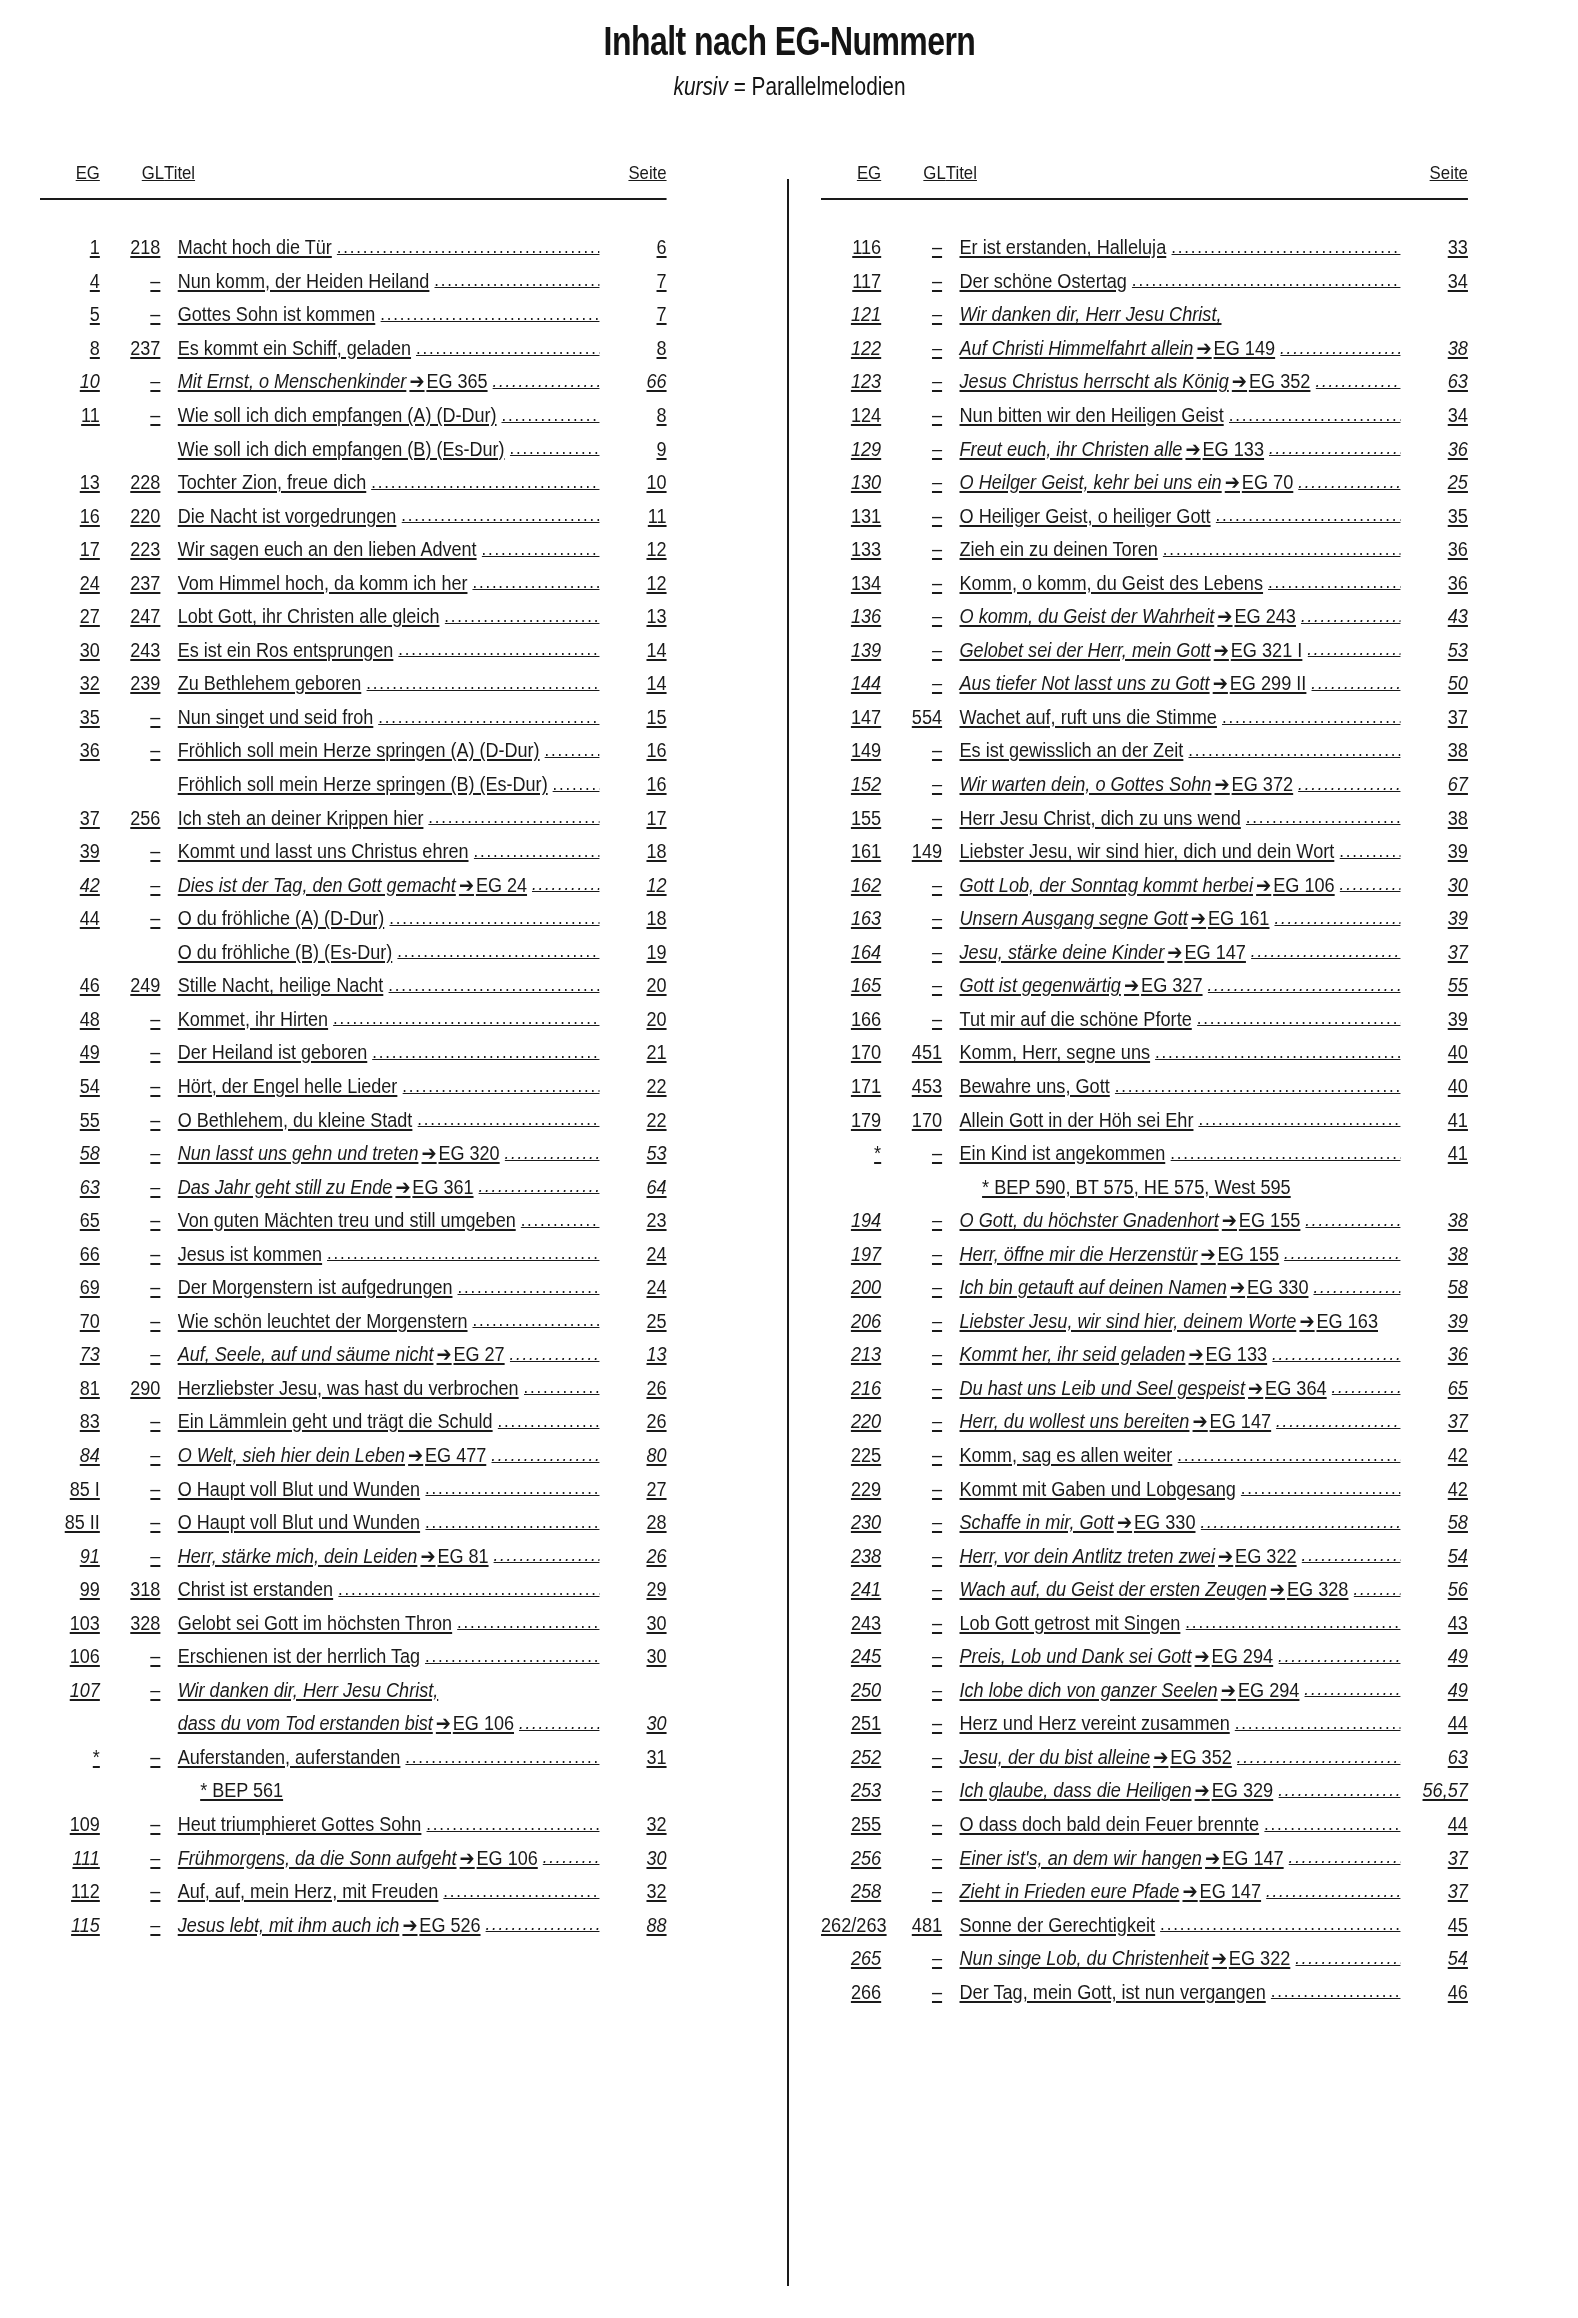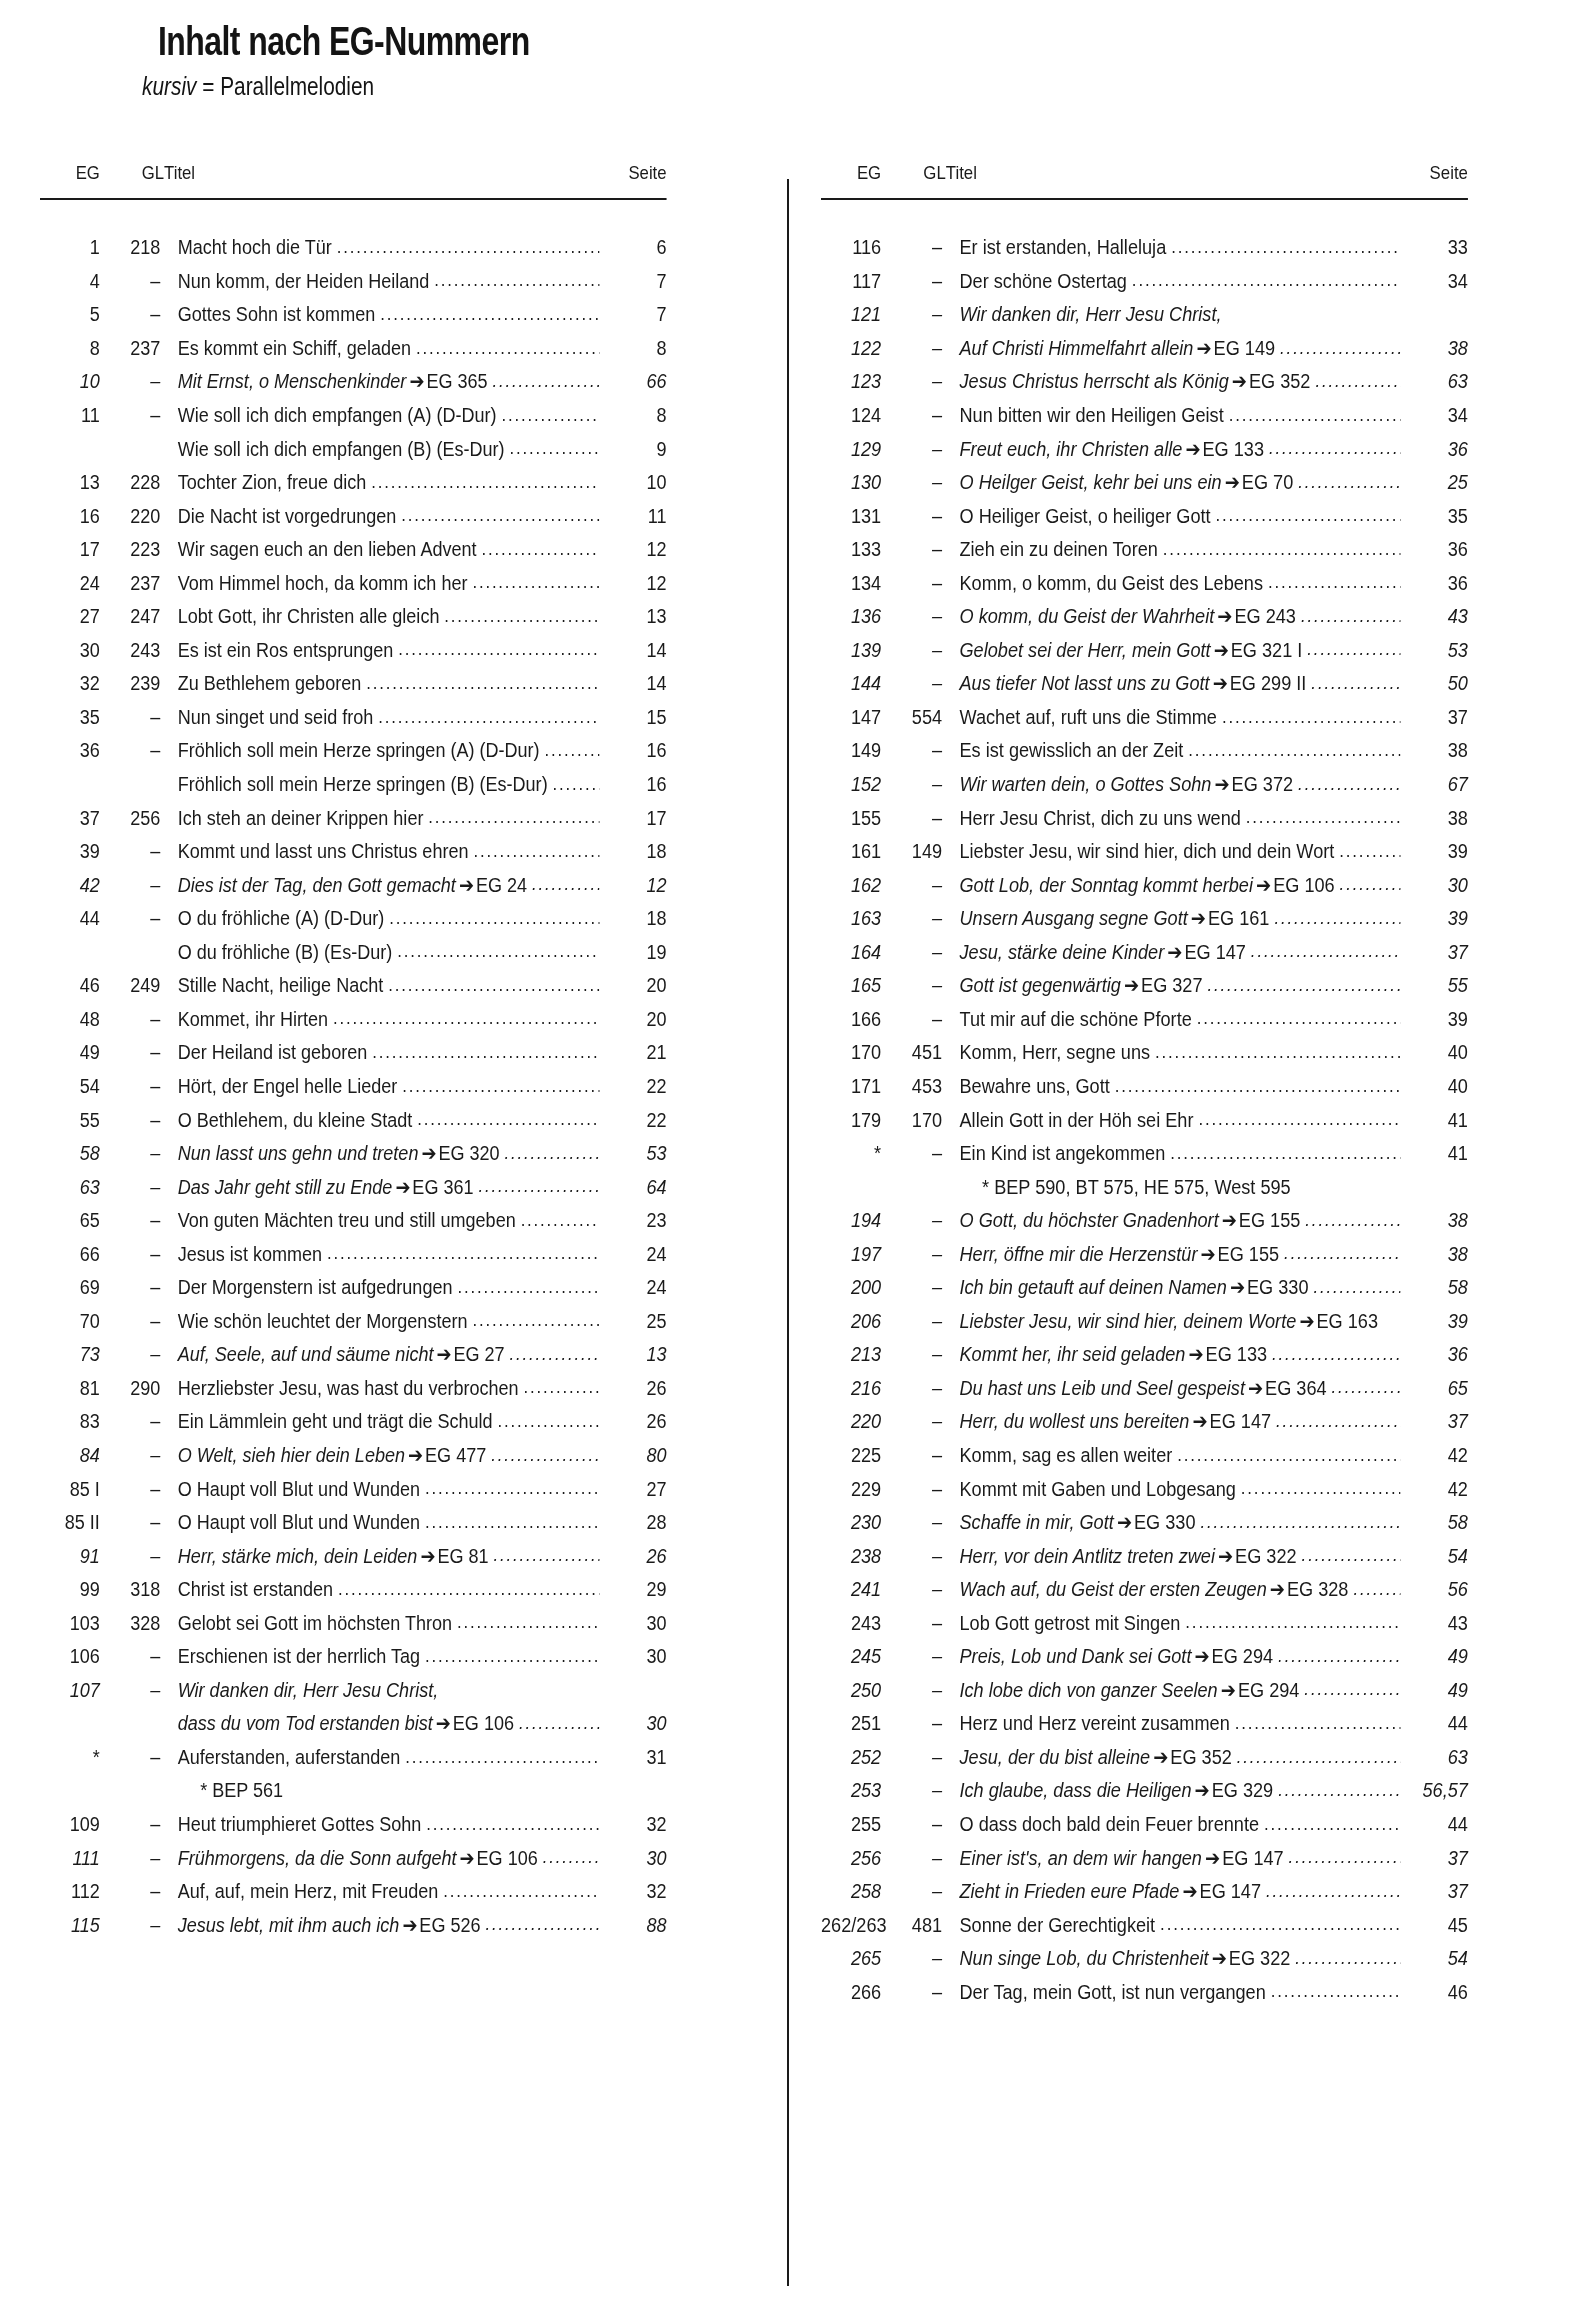--- a/index.html
+++ b/index.html
@@ -8,21 +8,21 @@
   }
   body {
     width: 1579px; height: 2319px;
     font-family: "Liberation Sans", "DejaVu Sans", sans-serif;
     color: #1a1a1a;
     position: relative;
     overflow: hidden;
   }
 
   
-  .page-head { padding-top: 20px; }
+  .page-head { text-align: center; padding-top: 20px; }
   .page-title {
     font-size: 40px;
     font-weight: bold;
     letter-spacing: -0.7px;
     transform: scaleX(0.80);
     color: #141414;
     line-height: 1.05;
   }
   .page-subtitle {
     font-size: 25.4px;
@@ -35,20 +35,21 @@
   
   .columns {
     position: absolute;
     top: 162px; left: 0;
     width: 1579px;
     display: flex;
   }
   .col {
     position: relative;
     box-sizing: border-box;
+    text-decoration: underline;
   }
   .col-left  { width: 776px; padding-left: 40px; padding-right: 24px; }
   .col-right { width: 803px; padding-left: 45px; padding-right: 27px; }
   .col-divider {
     position: absolute;
     top: 179px; left: 787px;
     width: 2.1px; height: 2107px;
     background: #1a1a1a;
   }
 

